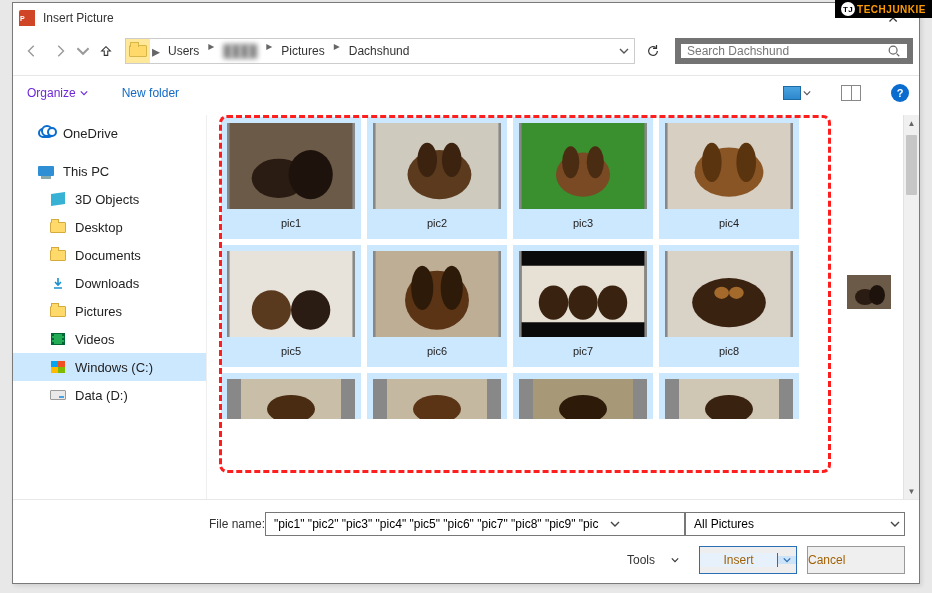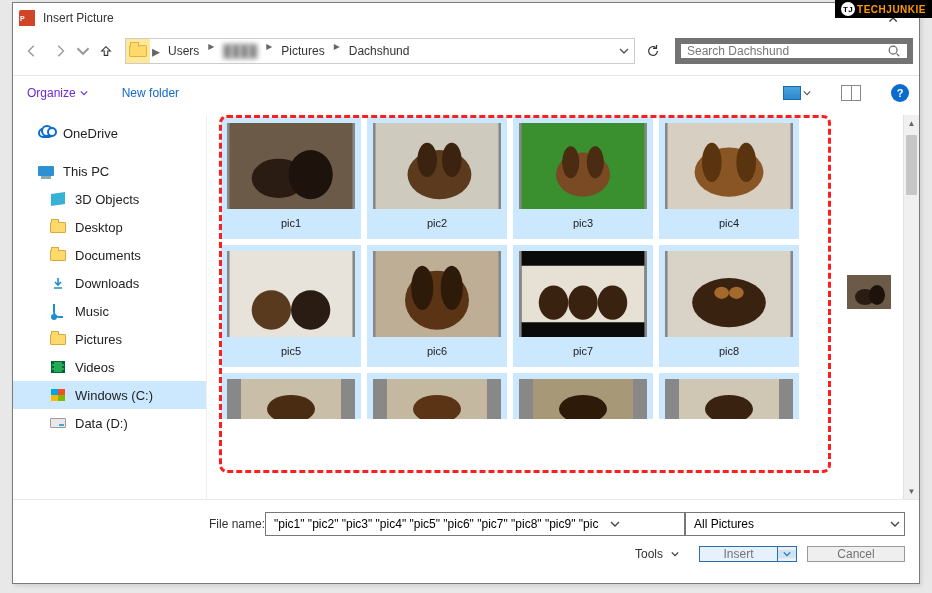--- a/index.html
+++ b/index.html
@@ -94,22 +94,22 @@
   
   .footer { position:absolute; left:0; right:0; bottom:0; height:84px; border-top:1px solid #e8e8e8; background:#fff; }
   .fn-row { display:flex; align-items:center; padding:12px 14px 0 0; }
   .fn-row .lbl { width:252px; text-align:right; font-size:12px; color:#333; }
   .fn-row .combo { height:24px; border:1px solid #777; display:flex; align-items:center; background:#fff; }
   .fn-row .combo span.txt { padding:0 8px; font-size:12px; white-space:nowrap; overflow:hidden; }
   .fn-row .combo .dd { width:18px; height:100%; display:flex; align-items:center; justify-content:center; border-left:0; color:#444; }
   .fn-combo { flex:1; min-width:0; }
   .filter-combo { width:220px; }
   .btn-row { display:flex; align-items:center; justify-content:flex-end; padding:10px 14px 0 0; gap:10px; }
-  .btn-row .tools { font-size:12px; color:#333; display:flex; align-items:center; gap:8px; margin-right:10px; }
-  .btn { height:16px; border:1px solid #999; background:#eee; font-size:12px; color:#737373; display:flex; align-items:center; justify-content:center; }
+  .btn-row .tools { font-size:12px; color:#333; display:flex; align-items:center; gap:16px; margin-right:10px; }
+  .btn { height:28px; border:1px solid #999; background:#eee; font-size:12px; color:#a16207; display:flex; align-items:center; justify-content:space-between; }
   .btn.insert { width:98px; border:1px solid #2a6fb5; display:flex; padding:0; }
   .btn.insert .main { flex:1; display:flex; align-items:center; justify-content:center; border-right:1px solid #2a6fb5; background:#e7f1fb; }
   .btn.insert .split { width:18px; background:#cde3f7; display:flex; align-items:center; justify-content:center; }
   .btn.cancel { width:98px; background:#efefef; }
 
   .watermark { position:absolute; right:0; top:0; height:18px; padding:0 6px; background:#000; color:#ff9b00; font-size:10px; font-weight:bold; display:flex; align-items:center; gap:2px; letter-spacing:0.5px; z-index:20; }
   .watermark .badge { width:14px; height:14px; border-radius:50%; background:#fff; color:#000; display:flex; align-items:center; justify-content:center; font-size:8px; }
 
   
 </style>
@@ -253,26 +253,20 @@
       <div class="tree-item child">
           <div class="ticon">
             <svg class="dnarrow" viewBox="0 0 12 12">
               <path d="M6 1v7M3 5l3 3 3-3M2 11h8" stroke="#1b8fcf" stroke-width="1.6" fill="none"></path>
             </svg>
           </div>
           <span>Downloads</span>
         </div>
       <div class="tree-item child">
           <div class="ticon">
-            <div class="note"></div>
-          </div>
-          <span>Music</span>
-        </div>
-      <div class="tree-item child">
-          <div class="ticon">
             <div class="tfolder"></div>
           </div>
           <span>Pictures</span>
         </div>
       <div class="tree-item child">
           <div class="ticon">
             <div class="film"></div>
           </div>
           <span>Videos</span>
         </div>

